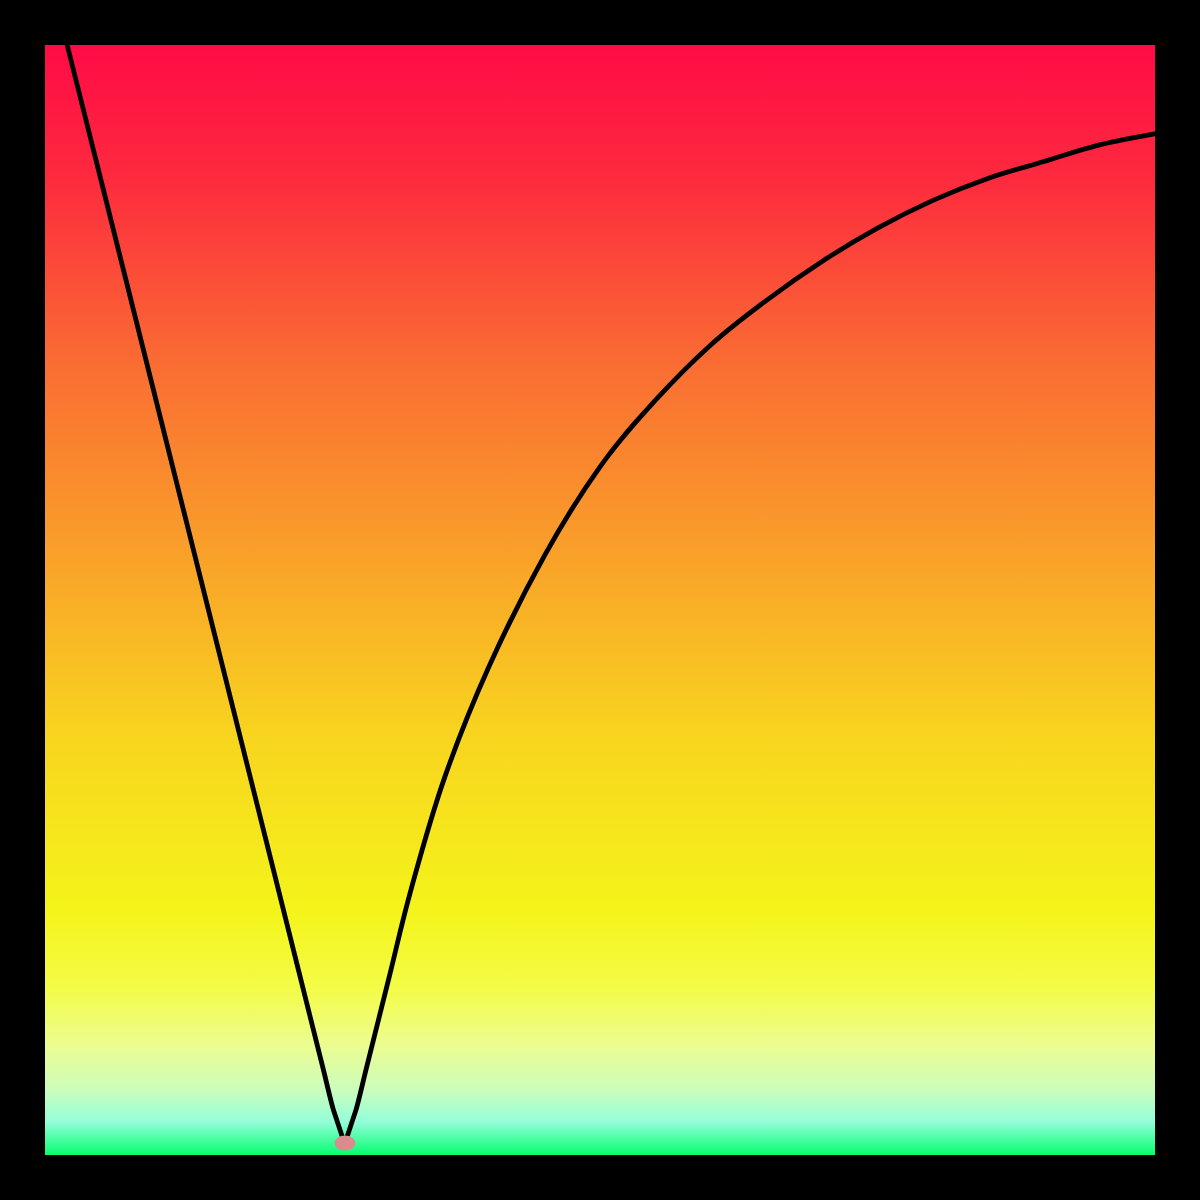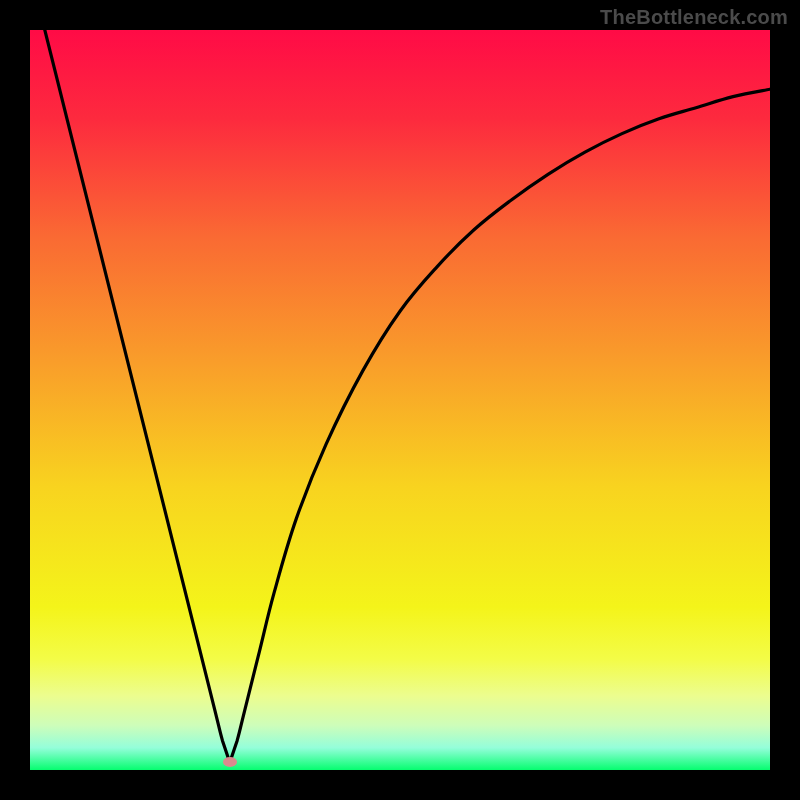--- a/index.html
+++ b/index.html
@@ -53,21 +53,20 @@
     border-radius: 50%;
     background: #d98b8e;
     transform: translate(-50%, -50%);
   }
 </style>
 </head>
 <body>
 
 <div class="outer">
 
-  <div class="watermark">TheBottleneck.com</div>
 
   <div class="plot">
 
     <svg class="gradient" viewBox="0 0 740 740" preserveAspectRatio="none">
       <defs>
         <linearGradient id="bg-grad" x1="0" y1="0" x2="0" y2="1">
             <stop offset="0%" stop-color="#ff0b46"></stop>
             <stop offset="12%" stop-color="#fd2a3e"></stop>
             <stop offset="28%" stop-color="#fa6a33"></stop>
             <stop offset="45%" stop-color="#f99e2a"></stop>

